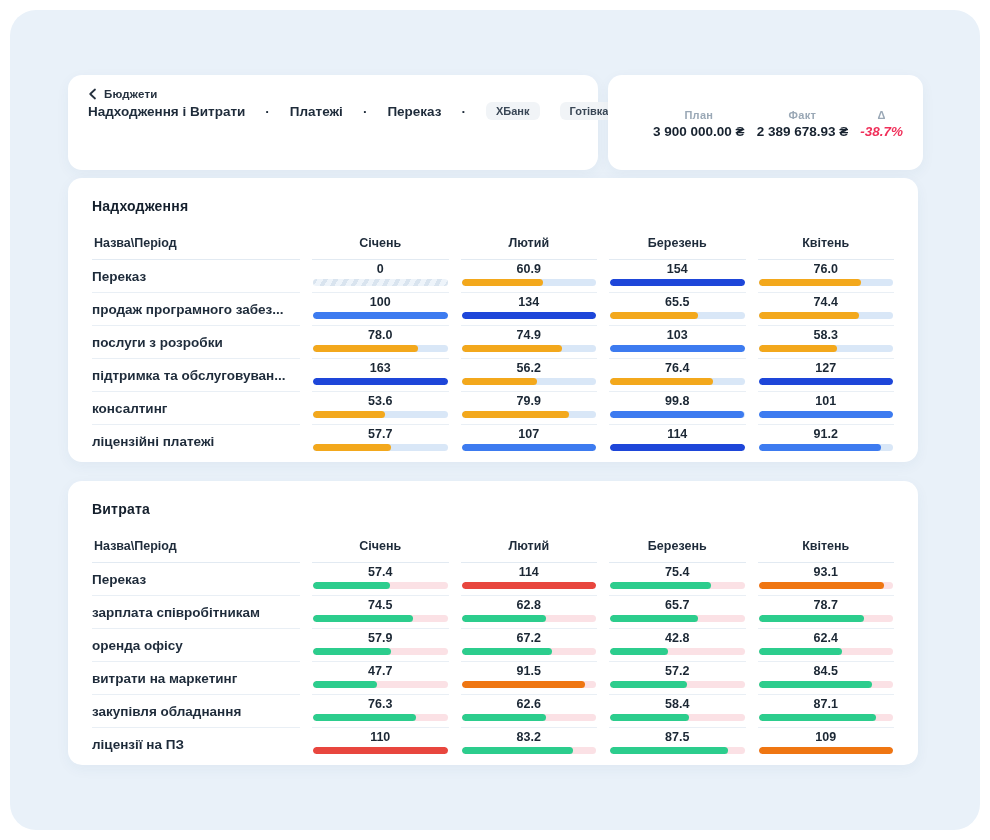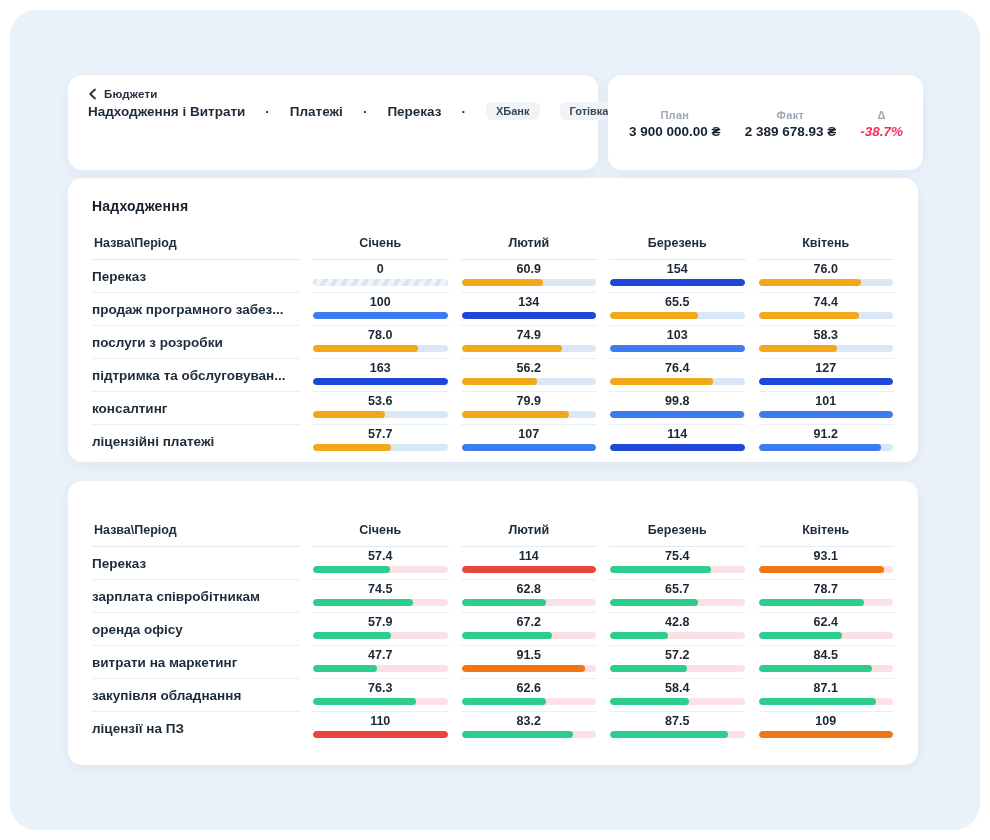--- a/index.html
+++ b/index.html
@@ -31,21 +31,21 @@
   .title-row { display: flex; align-items: center; gap: 14px; margin-top: 4px; }
   .page-title { font-size: 22px; font-weight: 800; color: #141f2c; letter-spacing: .2px; }
   .icon-btn { display: inline-flex; align-items: center; cursor: pointer; }
   .users-link { display: inline-flex; align-items: center; gap: 6px; color: #4a90e9; font-size: 13px; font-weight: 600; cursor: pointer; }
   .subtitle-row { display: flex; align-items: center; gap: 20px; margin-top: 2px; flex-wrap: nowrap; }
   .sub-part { font-size: 13.5px; font-weight: 700; color: #1e2b3a; white-space: nowrap; }
   .sub-dot { font-size: 13.5px; font-weight: 800; color: #1e2b3a; }
   .chip { background: #f1f4f7; border-radius: 6px; padding: 3px 10px; font-size: 11px; font-weight: 600; color: #3a4756; cursor: pointer; white-space: nowrap; }
   
   .card-summary { left: 608px; top: 75px; width: 315px; height: 95px; padding: 15px 18px 12px; display: flex; flex-direction: column; justify-content: center; }
-  .stats { display: flex; justify-content: flex-end; align-items: flex-start; gap: 24px; padding-right: 2px; }
+  .stats { display: flex; justify-content: flex-end; align-items: flex-start; gap: 12px; padding-right: 2px; }
   .stat { display: flex; flex-direction: column; align-items: center; gap: 3px; }
   .stat-label { font-size: 11px; font-weight: 600; color: #9aa8b6; letter-spacing: .3px; }
   .stat-value { font-size: 13.5px; font-weight: 800; color: #17222f; white-space: nowrap; }
   .stat-value.negative { color: #f0305a; font-style: italic; }
   .last-update { text-align: right; font-size: 10.5px; font-weight: 600; color: #92a2b2; margin-top: 10px; }
   
   .card-table { left: 68px; width: 850px; height: 284px; padding: 20px 24px 0; }
   #income-card { top: 178px; }
   #expense-card { top: 481px; }
   .section-title { font-size: 14px; font-weight: 800; color: #141f2c; letter-spacing: .2px; }
@@ -248,20 +248,21 @@
         </div><div class="val-cell">
           <div class="cell-value">91.2</div>
           <div class="bar-track" style="background: rgb(217, 231, 247);">
             <div class="bar-fill" style="width: 91.2%; background: rgb(61, 123, 240);"></div>
           </div>
         </div></div>
     </div>
 </div>
 
 <div class="card card-table" id="expense-card">
+  <div class="section-title">Витрата</div>
   <div class="tgrid" id="expense-grid">
       <div class="trow"><div class="th">Назва\Період</div><div class="th center">Січень</div><div class="th center">Лютий</div><div class="th center">Березень</div><div class="th center">Квітень</div></div>
       <div class="trow"><div class="name-cell">Переказ</div><div class="val-cell">
           <div class="cell-value">57.4</div>
           <div class="bar-track" style="background: rgb(251, 225, 229);">
             <div class="bar-fill" style="width: 57.4%; background: rgb(44, 205, 141);"></div>
           </div>
         </div><div class="val-cell">
           <div class="cell-value">114</div>
           <div class="bar-track" style="background: rgb(251, 225, 229);">

